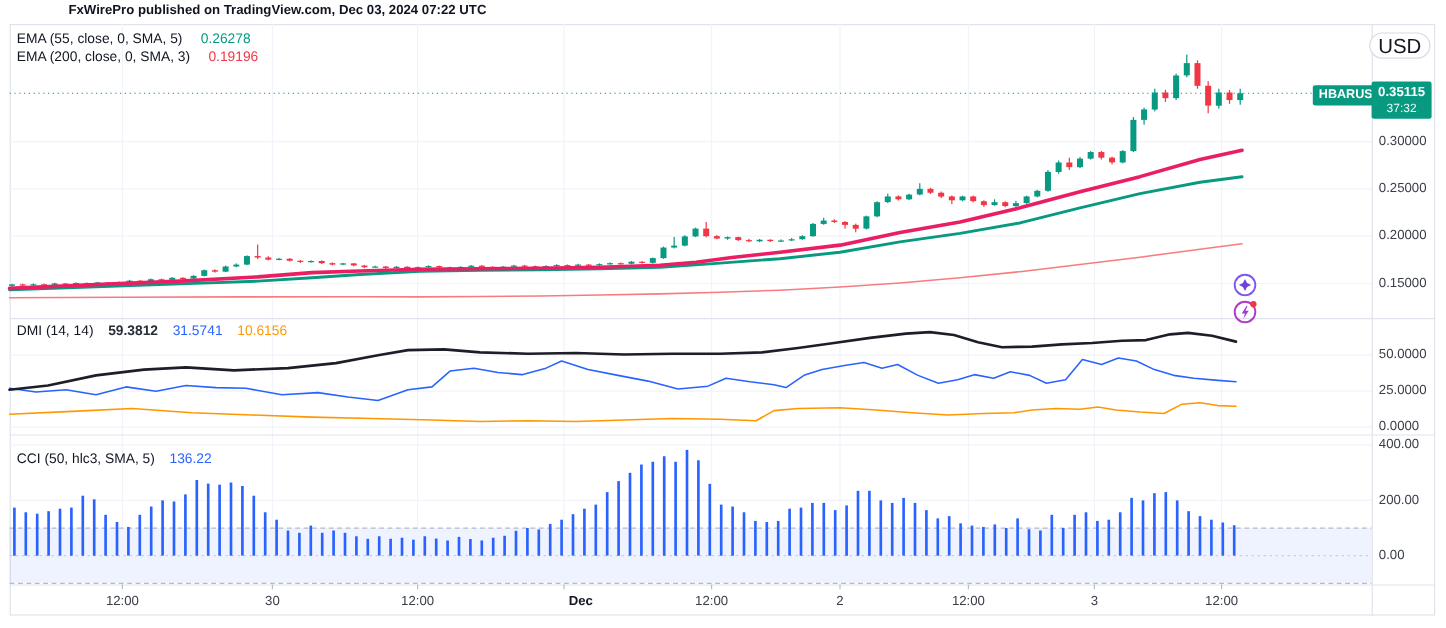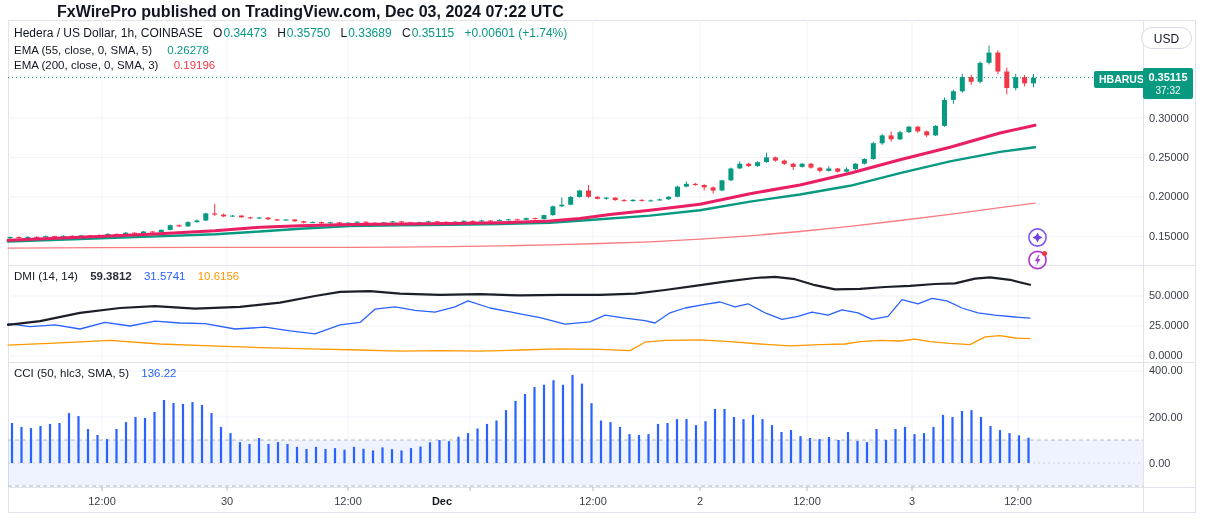--- a/index.html
+++ b/index.html
@@ -1,38 +1,38 @@
 <!DOCTYPE html>
 <html><head>
 <meta charset="utf-8">
 <style>
   html,body{margin:0;padding:0;background:#fff;}
   .stage{position:relative;width:1205px;height:523px;background:#fff;overflow:hidden;
          font-family:"Liberation Sans",sans-serif;color:#131722;}
   svg#chart-canvas{position:absolute;left:0;top:0;z-index:1;}
-  .pub{position:absolute;left:13px;top:3px;font-size:16px;font-weight:700;color:#0f1420;z-index:3;padding-left:44px;}
+  .pub{position:absolute;left:13px;top:3px;font-size:11px;font-weight:700;color:#0f1420;z-index:3;padding-left:44px;}
   .frame{position:absolute;left:8px;top:20px;width:1188px;height:493px;border:1px solid #e0e3eb;box-sizing:border-box;z-index:0;}
   .legend{position:absolute;z-index:3;white-space:nowrap;}
   .main-legend{left:14px;top:26px;}
   .lrow{height:14px;line-height:14px;font-size:11.5px;color:#131722;margin-bottom:0.5px;}
   .lrow.row-main{font-size:12px;height:15px;line-height:15px;margin-bottom:2px;}
   .k{color:#131722;margin-left:7px;margin-right:1px;}
   .v{font-weight:400;}
   .up{color:#089981;}
   .pink{color:#e91e63;}
   .red{color:#f23645;}
   .blue{color:#2962ff;}
   .orange{color:#ff9800;}
   .dark{color:#2a2e39;font-weight:bold;}
   .iname{margin-right:12px;}
   .dmi-legend{left:14px;top:269px;}
-  .cci-legend{left:14px;top:366px;}
+  .cci-legend{left:14px;top:376px;}
   .dmi-legend .sp, .cci-legend .sp{margin-right:9px;}
   .usd-btn{position:absolute;left:1141px;top:27px;width:51px;height:22px;border:1px solid #d7dae2;
-           border-radius:12px;font-size:12px;color:#131722;text-align:center;line-height:22px;
+           border-radius:12px;font-size:17px;color:#131722;text-align:center;line-height:22px;
            background:#fff;z-index:4;box-sizing:border-box;}
   .lp-tag{position:absolute;left:1094px;top:71px;height:17px;line-height:17px;padding:0 5px;
           background:#089981;color:#fff;font-size:10.5px;font-weight:700;border-radius:2px 0 0 2px;z-index:4;}
   .lp-box{position:absolute;left:1143px;top:68px;width:50px;height:31px;background:#089981;color:#fff;
           border-radius:2px;text-align:center;z-index:4;}
   .lp-price{font-size:11px;font-weight:700;line-height:16px;margin-top:1px;}
   .lp-count{font-size:10px;line-height:12px;opacity:0.95;}
   .axis-label{position:absolute;left:1149px;font-size:11px;color:#3a3e48;z-index:2;}
   .t-label{position:absolute;top:495px;font-size:11px;color:#3a3e48;transform:translateX(-50%);z-index:2;}
   .t-label.emph{font-weight:700;color:#131722;}
@@ -425,28 +425,20 @@
       <line x1="348" y1="487" x2="348" y2="491" stroke="#b8bcc9"></line>
       <line x1="470" y1="487" x2="470" y2="491" stroke="#b8bcc9"></line>
       <line x1="593" y1="487" x2="593" y2="491" stroke="#b8bcc9"></line>
       <line x1="700" y1="487" x2="700" y2="491" stroke="#b8bcc9"></line>
       <line x1="807" y1="487" x2="807" y2="491" stroke="#b8bcc9"></line>
       <line x1="912" y1="487" x2="912" y2="491" stroke="#b8bcc9"></line>
       <line x1="1018" y1="487" x2="1018" y2="491" stroke="#b8bcc9"></line>
     </svg>
 
   <div class="legend main-legend">
-    <div class="lrow row-main">
-      <span>Hedera / US Dollar, 1h, COINBASE</span>
-      <span class="k">O</span><span class="v up">0.34473</span>
-      <span class="k">H</span><span class="v up">0.35750</span>
-      <span class="k">L</span><span class="v up">0.33689</span>
-      <span class="k">C</span><span class="v up">0.35115</span>
-      <span class="v up" style="margin-left:7px;">+0.00601 (+1.74%)</span>
-    </div>
     <div class="lrow">
       <span class="iname">EMA (55, close, 0, SMA, 5)</span>
       <span class="v up">0.26278</span>
     </div>
     <div class="lrow">
       <span class="iname">EMA (200, close, 0, SMA, 3)</span>
       <span class="v red">0.19196</span>
     </div>
   </div>
 
@@ -489,20 +481,20 @@
       <div class="axis-label" style="top: 319px;">25.0000</div>
       <div class="axis-label" style="top: 349px;">0.0000</div>
       <div class="axis-label" style="top: 364px;">400.00</div>
       <div class="axis-label" style="top: 411px;">200.00</div>
       <div class="axis-label" style="top: 457px; text-align: center;">0.00</div>
     </div>
   <div id="time-axis">
       <div class="t-label" style="left: 102px;">12:00</div>
       <div class="t-label" style="left: 227px;">30</div>
       <div class="t-label" style="left: 348px;">12:00</div>
-      <div class="t-label emph" style="left: 442px;">Dec</div>
+      <div class="t-label emph" style="left: 484px;">Dec</div>
       <div class="t-label" style="left: 593px;">12:00</div>
       <div class="t-label" style="left: 700px;">2</div>
       <div class="t-label" style="left: 807px;">12:00</div>
       <div class="t-label" style="left: 912px;">3</div>
       <div class="t-label" style="left: 1018px;">12:00</div>
     </div>
 </div>
 
 </body></html>

